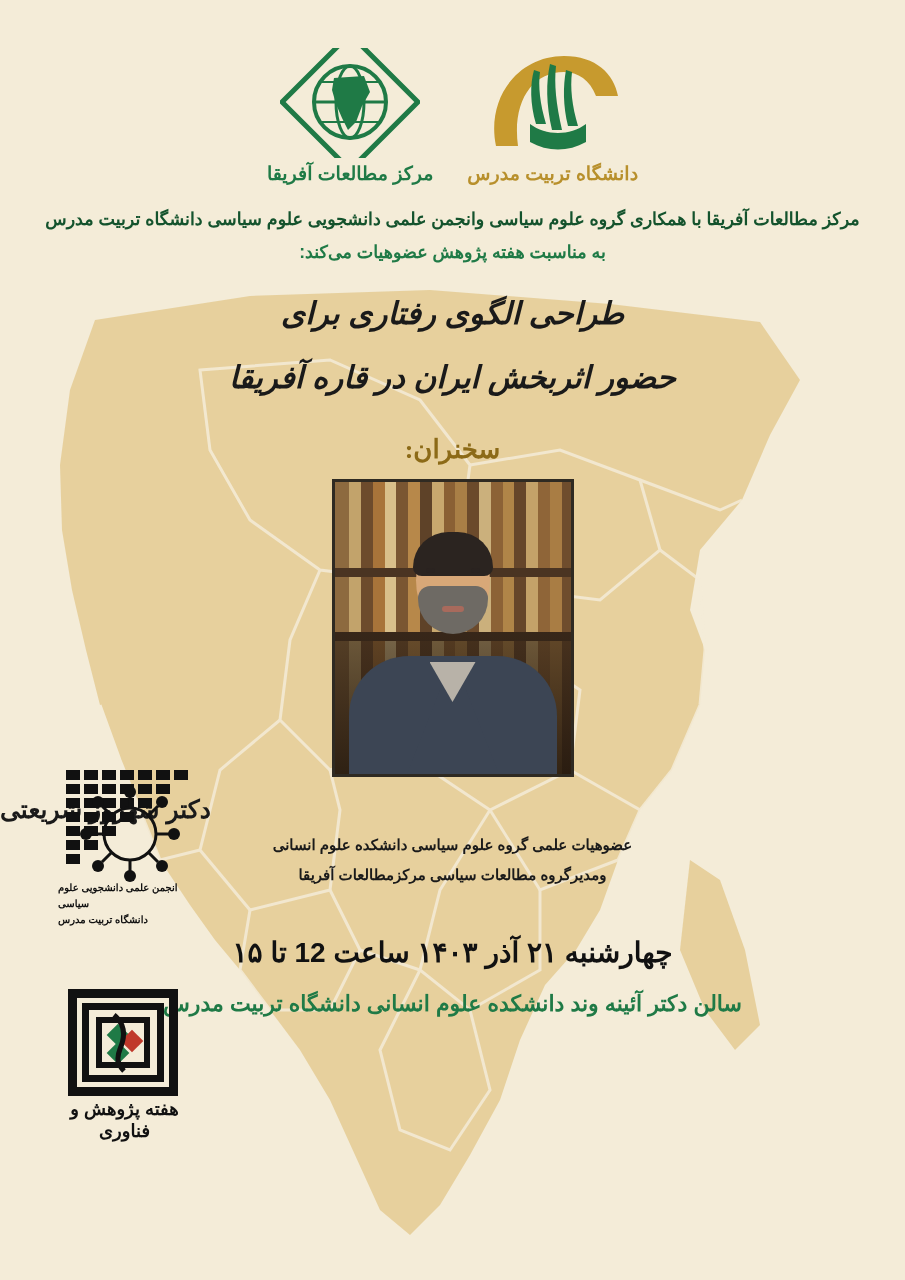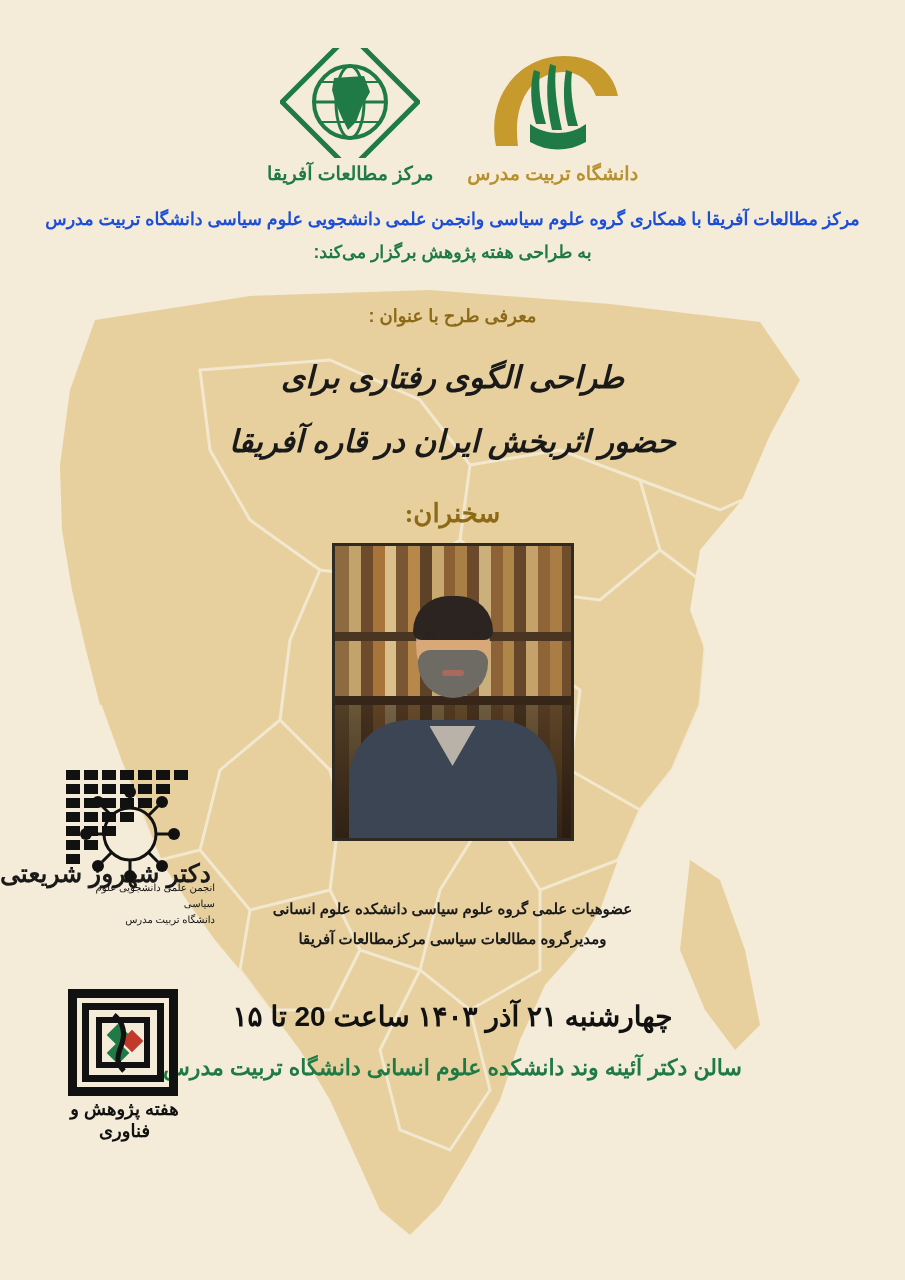--- a/index.html
+++ b/index.html
@@ -57,21 +57,21 @@
     white-space: nowrap;
   }
   .logo-caption.gold {
     color: #b8902c;
   }
   
   .host-line {
     position: relative;
     z-index: 3;
     text-align: center;
-    color: #1d4ed8;
+    color: #14532d;
     font-weight: bold;
     font-size: 17.5px;
     line-height: 1.9;
     margin-top: 18px;
     padding: 0 34px;
   }
   .occasion-line {
     position: relative;
     z-index: 3;
     text-align: center;
@@ -301,27 +301,27 @@
   .assoc-logo {
     position: absolute;
     left: 56px;
     top: 752px;
     width: 170px;
     height: 175px;
     z-index: 4;
   }
   .assoc-caption {
     position: absolute;
-    left: 65px;
+    left: 58px;
     top: 880px;
     width: 150px;
-    text-align: right;
+    text-align: left;
     color: #111;
     font-size: 10px;
-    font-weight: normal;
+    font-weight: bold;
     line-height: 1.6;
     z-index: 5;
   }
   .week-logo {
     position: absolute;
     left: 58px;
     top: 975px;
     width: 130px;
     height: 135px;
     z-index: 4;
@@ -390,23 +390,22 @@
           <path d="M78,28 C76,46 78,66 84,92 L74,92 C68,66 68,44 72,26 Z"></path>
           <path d="M94,34 C92,50 94,68 100,88 L90,88 C85,68 85,48 88,32 Z"></path>
           <path d="M52,86 C68,98 92,98 108,86 L108,104 C90,114 70,114 52,104 Z"></path>
         </g>
       </svg>
       <div class="logo-caption gold">دانشگاه تربیت مدرس</div>
     </div>
   </div>
 
   <div class="host-line">مرکز مطالعات آفریقا با همکاری گروه علوم سیاسی وانجمن علمی دانشجویی علوم سیاسی دانشگاه تربیت مدرس</div>
-  <div class="occasion-line">به طراحی هفته پژوهش برگزار می‌کند:</div>
-
-  <div class="intro-line">معرفی طرح با عنوان :</div>
+  <div class="occasion-line">به مناسبت هفته پژوهش عضوهیات می‌کند:</div>
+
 
   <div class="title">طراحی الگوی رفتاری برای</div>
   <div class="title" style="margin-top:6px;">حضور اثربخش ایران در قاره آفریقا</div>
 
   <div class="speaker-label">سخنران:</div>
 
   <div class="portrait-wrap">
     <div class="portrait">
       <div class="shelf"></div>
       <div class="shelf-rail r1"></div>
@@ -423,21 +422,21 @@
       <div class="person-mouth"></div>
       <div class="person-eye l"></div>
       <div class="person-eye r"></div>
     </div>
   </div>
 
   <div class="speaker-name">دکتر شهروز شریعتی</div>
   <div class="speaker-role">عضوهیات علمی گروه علوم سیاسی دانشکده علوم انسانی</div>
   <div class="speaker-role" style="margin-top:0;">ومدیرگروه مطالعات سیاسی مرکزمطالعات آفریقا</div>
 
-  <div class="datetime-line">چهارشنبه ۲۱ آذر ۱۴۰۳ ساعت 20 تا ۱۵</div>
+  <div class="datetime-line">چهارشنبه ۲۱ آذر ۱۴۰۳ ساعت 12 تا ۱۵</div>
   <div class="venue-line">سالن دکتر آئینه وند دانشکده علوم انسانی دانشگاه تربیت مدرس</div>
 
   <svg class="assoc-logo" viewBox="0 0 170 175">
     <g fill="#111">
       <rect x="10" y="18" width="14" height="10"></rect>
         <rect x="28" y="18" width="14" height="10"></rect>
       <rect x="46" y="18" width="14" height="10"></rect>
         <rect x="64" y="18" width="14" height="10"></rect>
       <rect x="82" y="18" width="14" height="10"></rect>
         <rect x="100" y="18" width="14" height="10"></rect>

